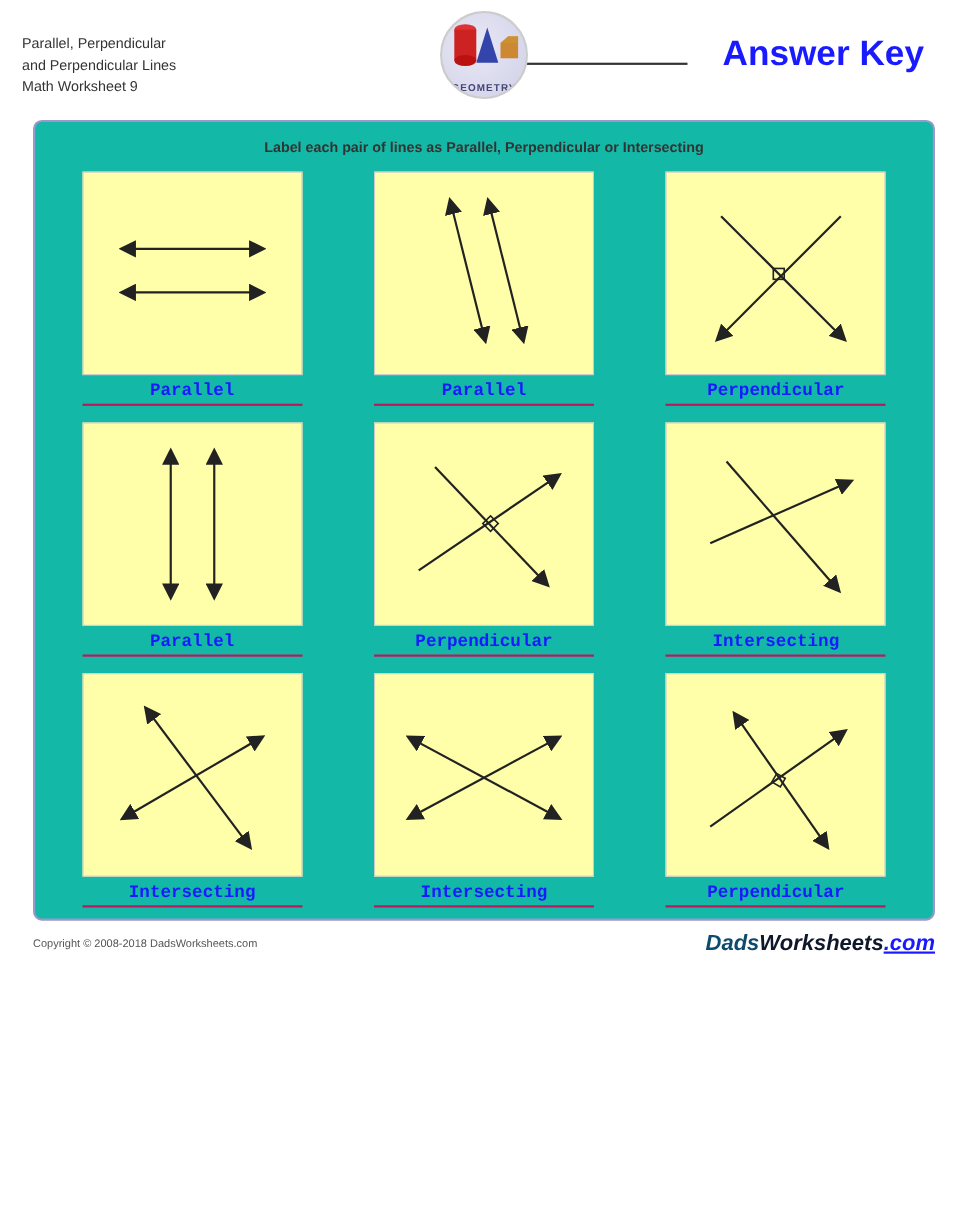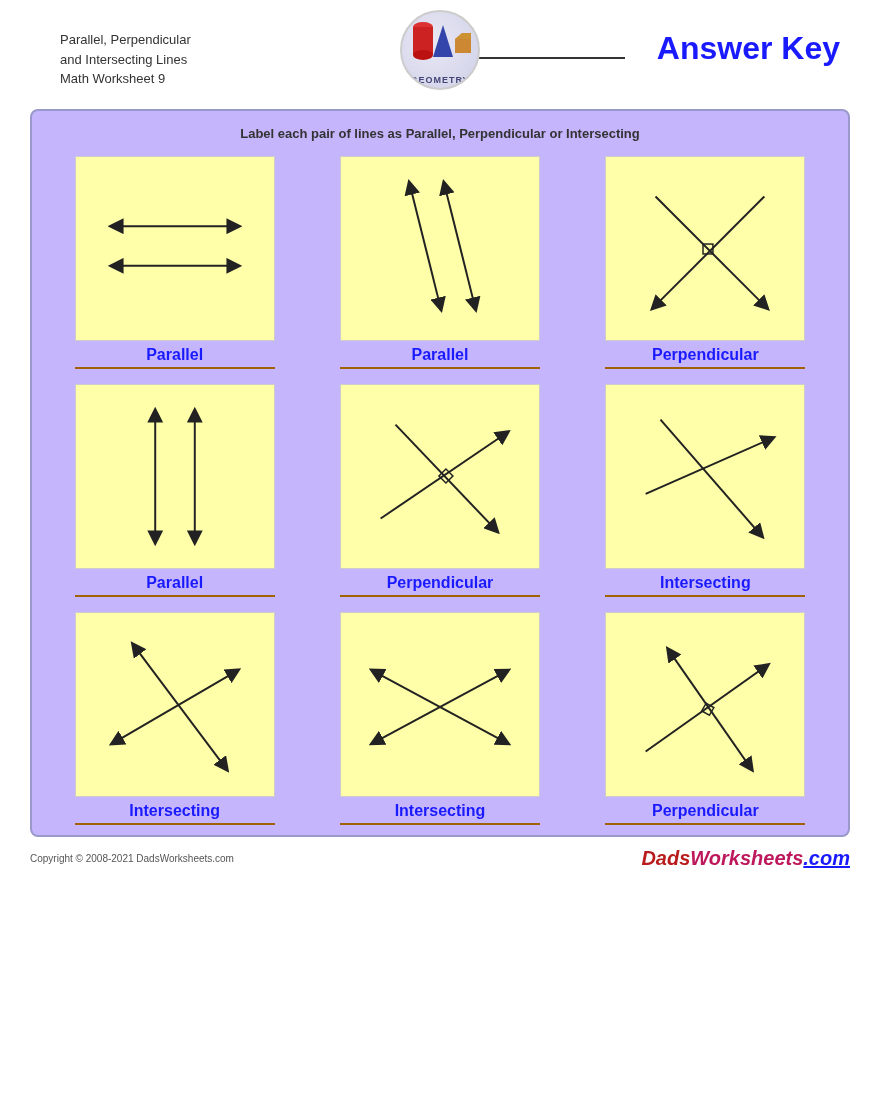--- a/index.html
+++ b/index.html
@@ -13,21 +13,21 @@
     .page {
       width: 880px;
       height: 1100px;
       background: #fff;
       position: relative;
     }
     
     .header {
       display: flex;
       align-items: flex-start;
-      padding: 30px 40px 10px 60px;
+      padding: 30px 40px 10px 20px;
       position: relative;
     }
     .header-left {
       font-size: 13px;
       color: #333;
       line-height: 1.5;
     }
     .header-center {
       position: absolute;
       left: 50%;
@@ -74,21 +74,21 @@
       font-size: 32px;
       font-weight: bold;
       color: #1a1aff;
       margin-left: 10px;
     }
     
     .worksheet {
       margin: 10px 30px;
       border: 2px solid #9999cc;
       border-radius: 8px;
-      background: #c4b5fd;
+      background: #14b8a6;
       padding: 15px 20px 10px 20px;
     }
     .instructions {
       text-align: center;
       font-size: 13px;
       font-weight: bold;
       color: #333;
       margin-bottom: 15px;
     }
     .grid {
@@ -106,22 +106,23 @@
       height: 185px;
       background: #ffffaa;
       border: 1px solid #ccc;
       position: relative;
       overflow: hidden;
     }
     .label-area {
       width: 200px;
       text-align: center;
       margin-top: 5px;
-      border-bottom: 2px solid #a16207;
+      border-bottom: 2px solid #be185d;
       padding-bottom: 3px;
+      font-family: Liberation Mono, monospace;
     }
     .answer-label {
       font-size: 16px;
       font-weight: bold;
       color: #1a1aff;
     }
     svg.diagram {
       width: 100%;
       height: 100%;
     }
@@ -145,21 +146,21 @@
     }
   </style>
 </head>
 <body>
 
 <div class="page">
 
   <div class="header">
     <div class="header-left">
       <div>Parallel, Perpendicular</div>
-      <div>and Intersecting Lines</div>
+      <div>and Perpendicular Lines</div>
       <div>Math Worksheet 9</div>
     </div>
     <div class="header-center">
       <div class="logo-circle">
         <svg width="70" height="60" viewBox="0 0 70 60">
 
           <ellipse cx="18" cy="12" rx="10" ry="5" fill="#dd3333"></ellipse>
           <rect x="8" y="12" width="20" height="28" fill="#cc2222"></rect>
           <ellipse cx="18" cy="40" rx="10" ry="5" fill="#bb1111"></ellipse>
 
@@ -372,19 +373,19 @@
         <div class="label-area">
           <span class="answer-label">Perpendicular</span>
         </div>
       </div>
 
     </div>
   </div>
 
   <div class="footer">
     <div>
-      <div>Copyright © 2008-2021 DadsWorksheets.com</div>
+      <div>Copyright © 2008-2018 DadsWorksheets.com</div>
     </div>
     <div class="footer-logo">
-      <span style="font-style:italic; color:#b91c1c;margin-left:21px;">Dads</span><span style="font-style:italic; color:#be185d;">Worksheets</span><span style="font-style:italic; color:#1a1aff;text-decoration:underline;">.com</span>
+      <span style="font-style:italic; color:#0c4a6e;margin-left:21px;">Dads</span><span style="font-style:italic; color:#0f172a;">Worksheets</span><span style="font-style:italic; color:#1a1aff;text-decoration:underline;">.com</span>
     </div>
   </div>
 </div>
 
 </body></html>

